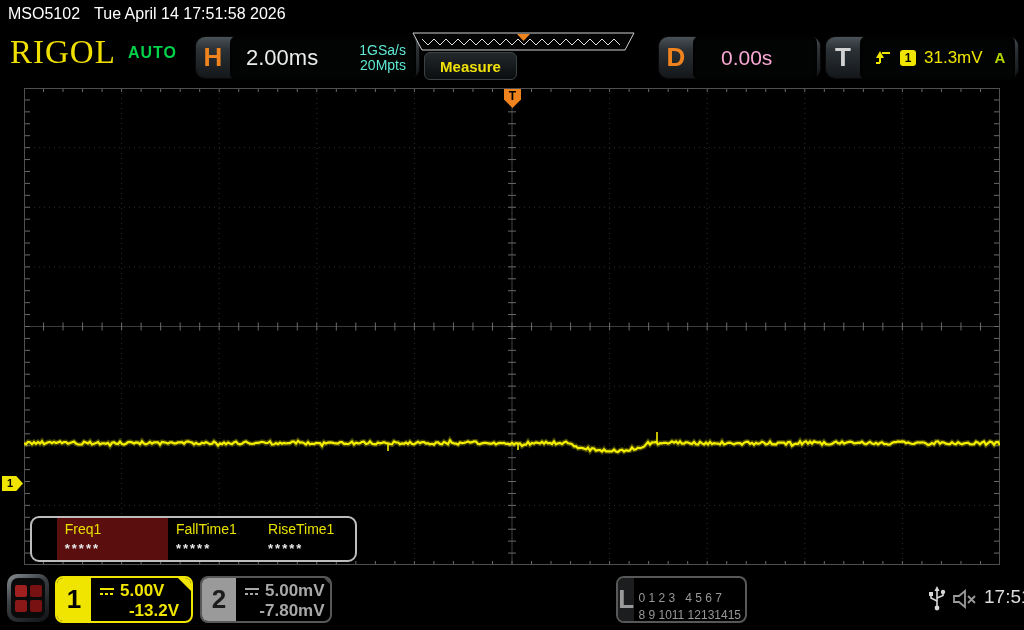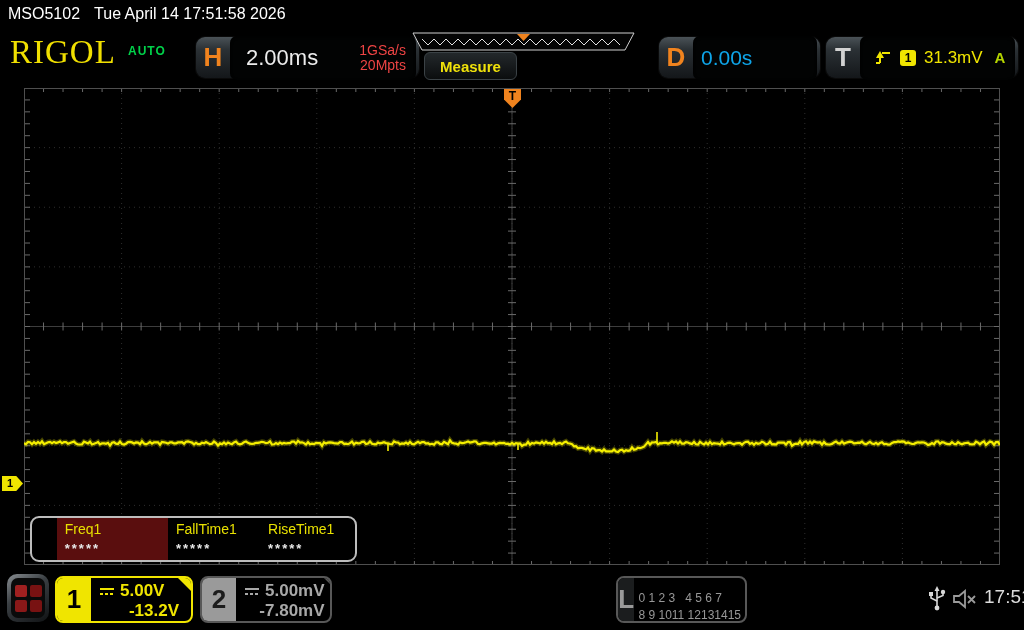--- a/index.html
+++ b/index.html
@@ -8,46 +8,46 @@
   .abs{position:absolute;}
 
   
   #status-bar{left:0;top:0;width:1024px;height:28px;color:#fff;font-size:16px;
               display:flex;align-items:center;gap:14px;padding-left:8px;box-sizing:border-box;}
 
   
   #header{left:0;top:28px;width:1024px;height:58px;background:#000;}
   #logo{left:10px;top:6px;font-family:"Liberation Serif",serif;font-weight:normal;
         font-size:33px;color:#f0df00;letter-spacing:1px;}
-  #auto-badge{left:128px;top:16px;font-size:12px;font-weight:bold;color:#00d24a;letter-spacing:1px;}
+  #auto-badge{left:128px;top:16px;font-size:16px;font-weight:bold;color:#00d24a;letter-spacing:1px;}
 
   .panel{background:linear-gradient(180deg,#4a5257 0%,#2b3135 30%,#14171a 100%);
          border-radius:9px;display:flex;align-items:center;box-sizing:border-box;
          box-shadow:0 0 0 1px #0a0a0a;}
   .panel .plabel{font-size:26px;font-weight:bold;width:34px;text-align:center;flex:0 0 auto;}
   .panel .inner{background:#020303;border-radius:7px;height:44px;flex:1;margin-right:3px;
                 display:flex;align-items:center;box-shadow:inset 0 1px 3px #000;}
 
   #h-panel{left:196px;top:9px;width:223px;height:41px;}
   #h-panel .plabel{color:#f0831e;}
   #h-timebase{font-size:22px;color:#ececec;margin-left:16px;}
-  #h-acq{margin-left:auto;margin-right:10px;text-align:right;color:#ef4444;
+  #h-acq{margin-left:auto;margin-right:10px;text-align:right;color:#5eead4;
          font-size:14px;line-height:15px;}
 
   #preview-strip{left:412px;top:4px;width:223px;height:20px;}
 
   .hbtn{background:linear-gradient(180deg,#23282b,#0b0d0e);border:1px solid #3b4246;
         border-radius:6px;display:flex;align-items:center;justify-content:center;
         font-weight:bold;box-sizing:border-box;}
   #measure-btn{left:424px;top:24px;width:93px;height:28px;color:#f0e10a;font-size:15px;}
   #stoprun-btn{left:529px;top:24px;width:95px;height:28px;color:#00cc44;font-size:14px;}
 
   #d-panel{left:659px;top:9px;width:161px;height:41px;}
   #d-panel .plabel{color:#f0831e;}
-  #d-value{font-size:21px;color:#0ea5e9;margin-left:8px;}
+  #d-value{font-size:21px;color:#f9a8d4;margin-left:28px;}
 
   #t-panel{left:826px;top:9px;width:192px;height:41px;}
   #t-panel .plabel{color:#d2d2d2;}
   #t-panel .inner{gap:8px;padding-left:14px;}
   #trig-source-badge{background:#f0e500;color:#000;font-size:12px;font-weight:bold;
         width:16px;height:16px;border-radius:3px;display:flex;align-items:center;justify-content:center;}
   #trig-level{color:#f0e500;font-size:17px;}
   #trig-mode{color:#b4d400;font-size:15px;font-weight:bold;margin-left:4px;margin-right:10px;}
 
   

